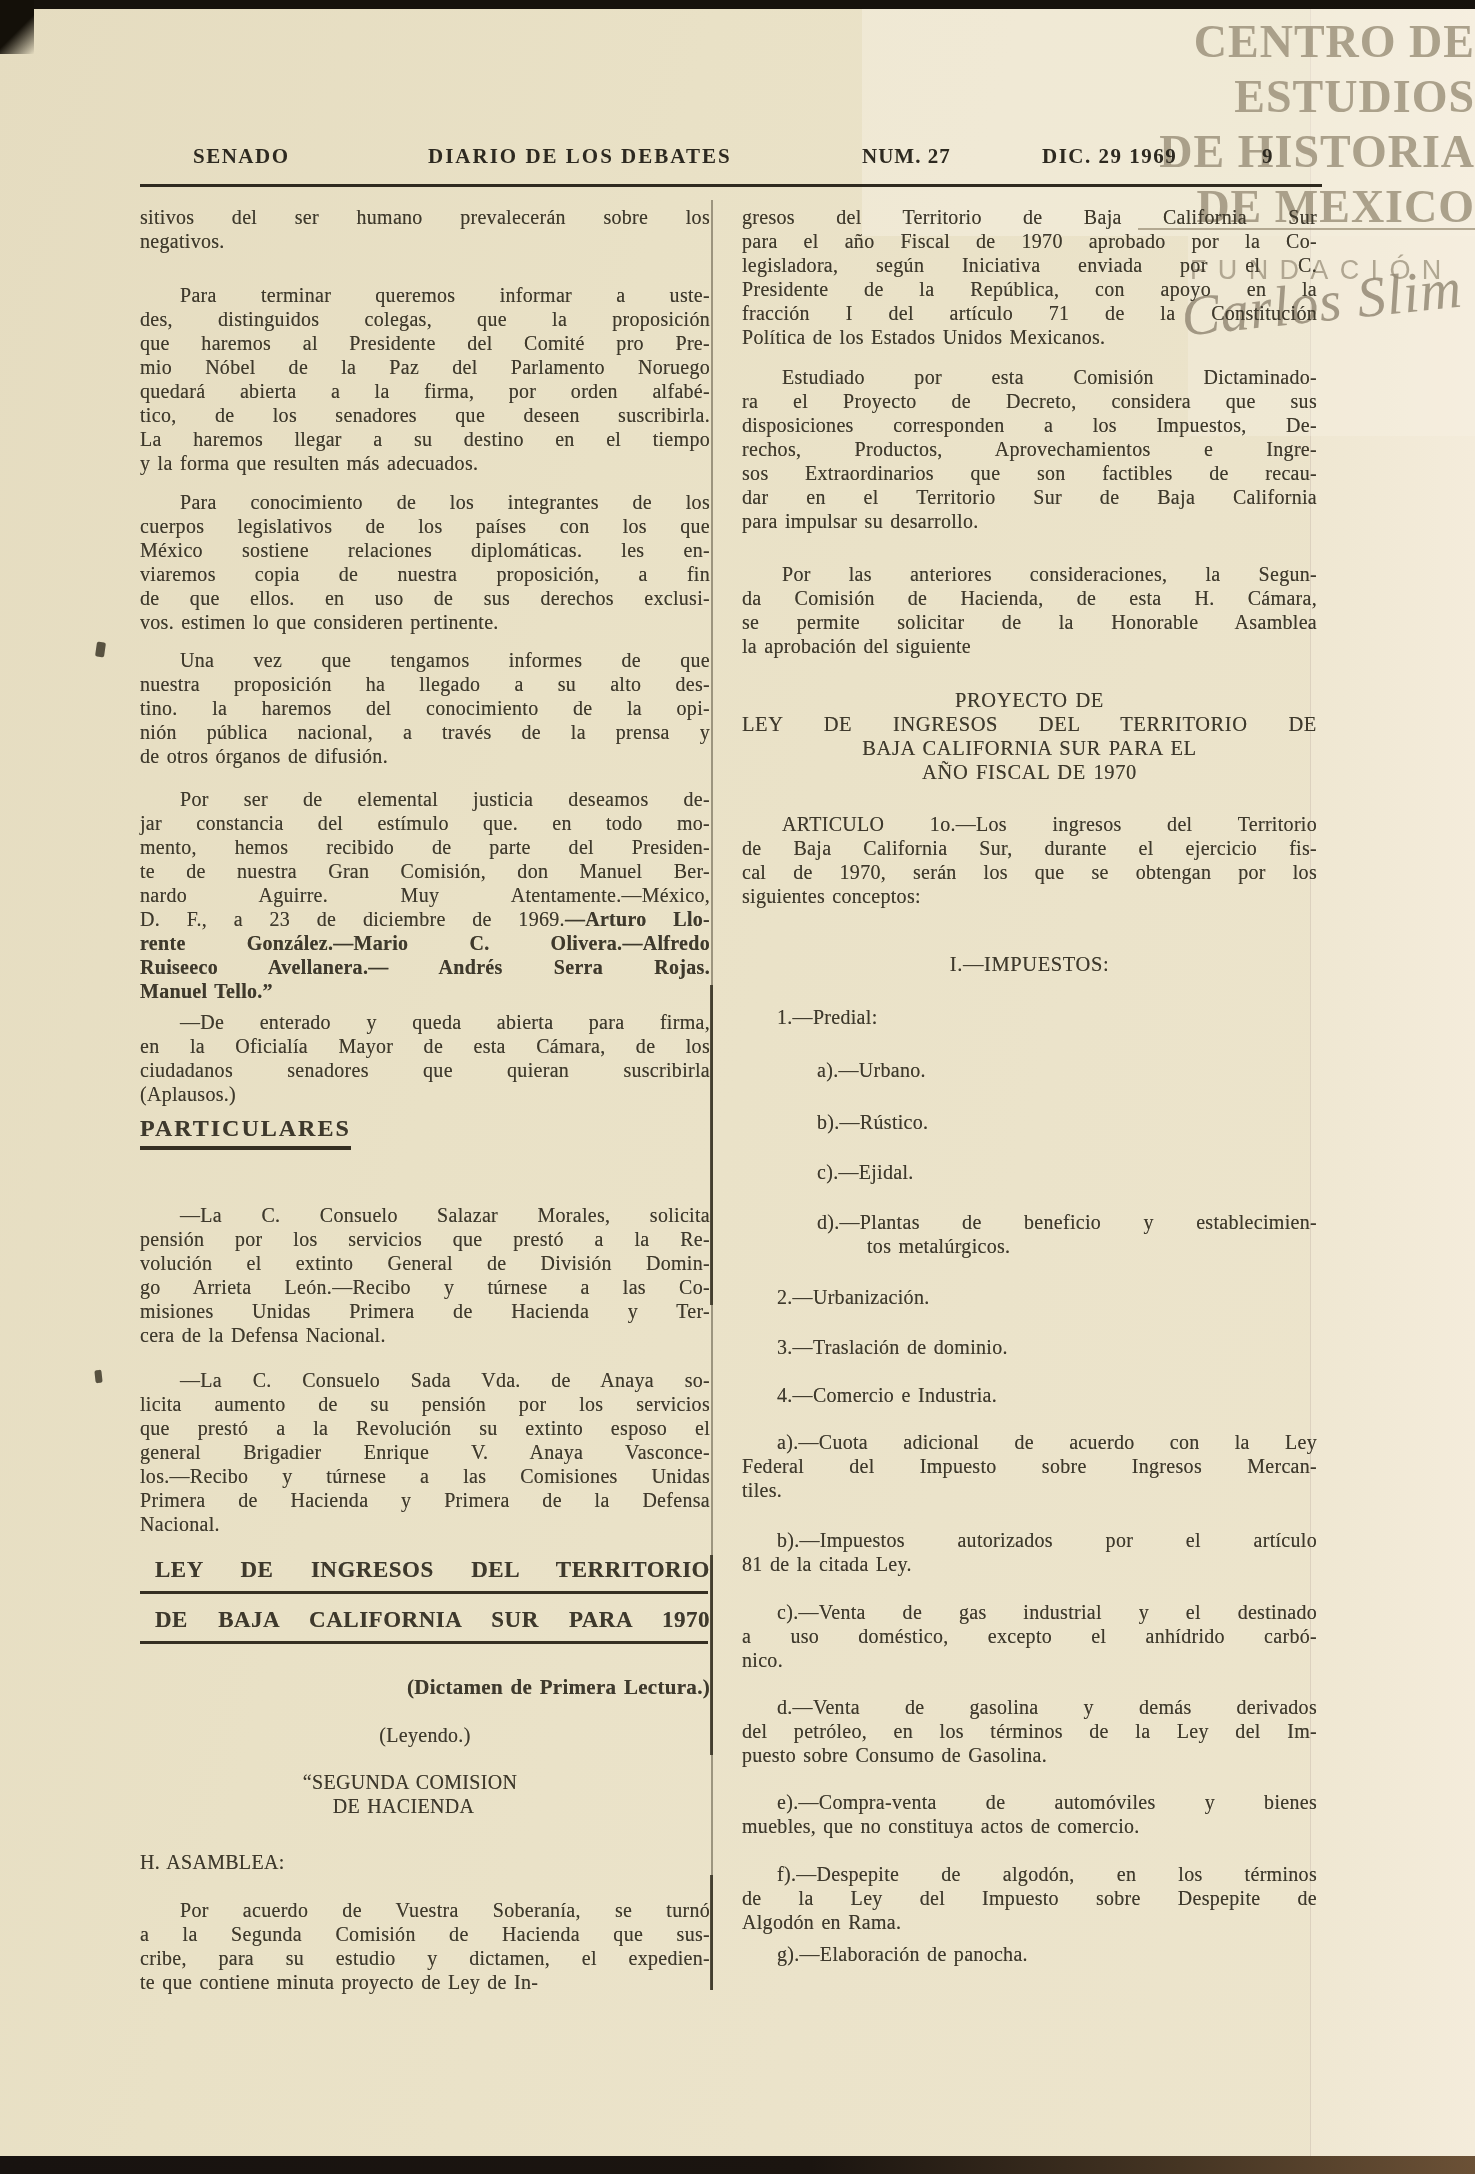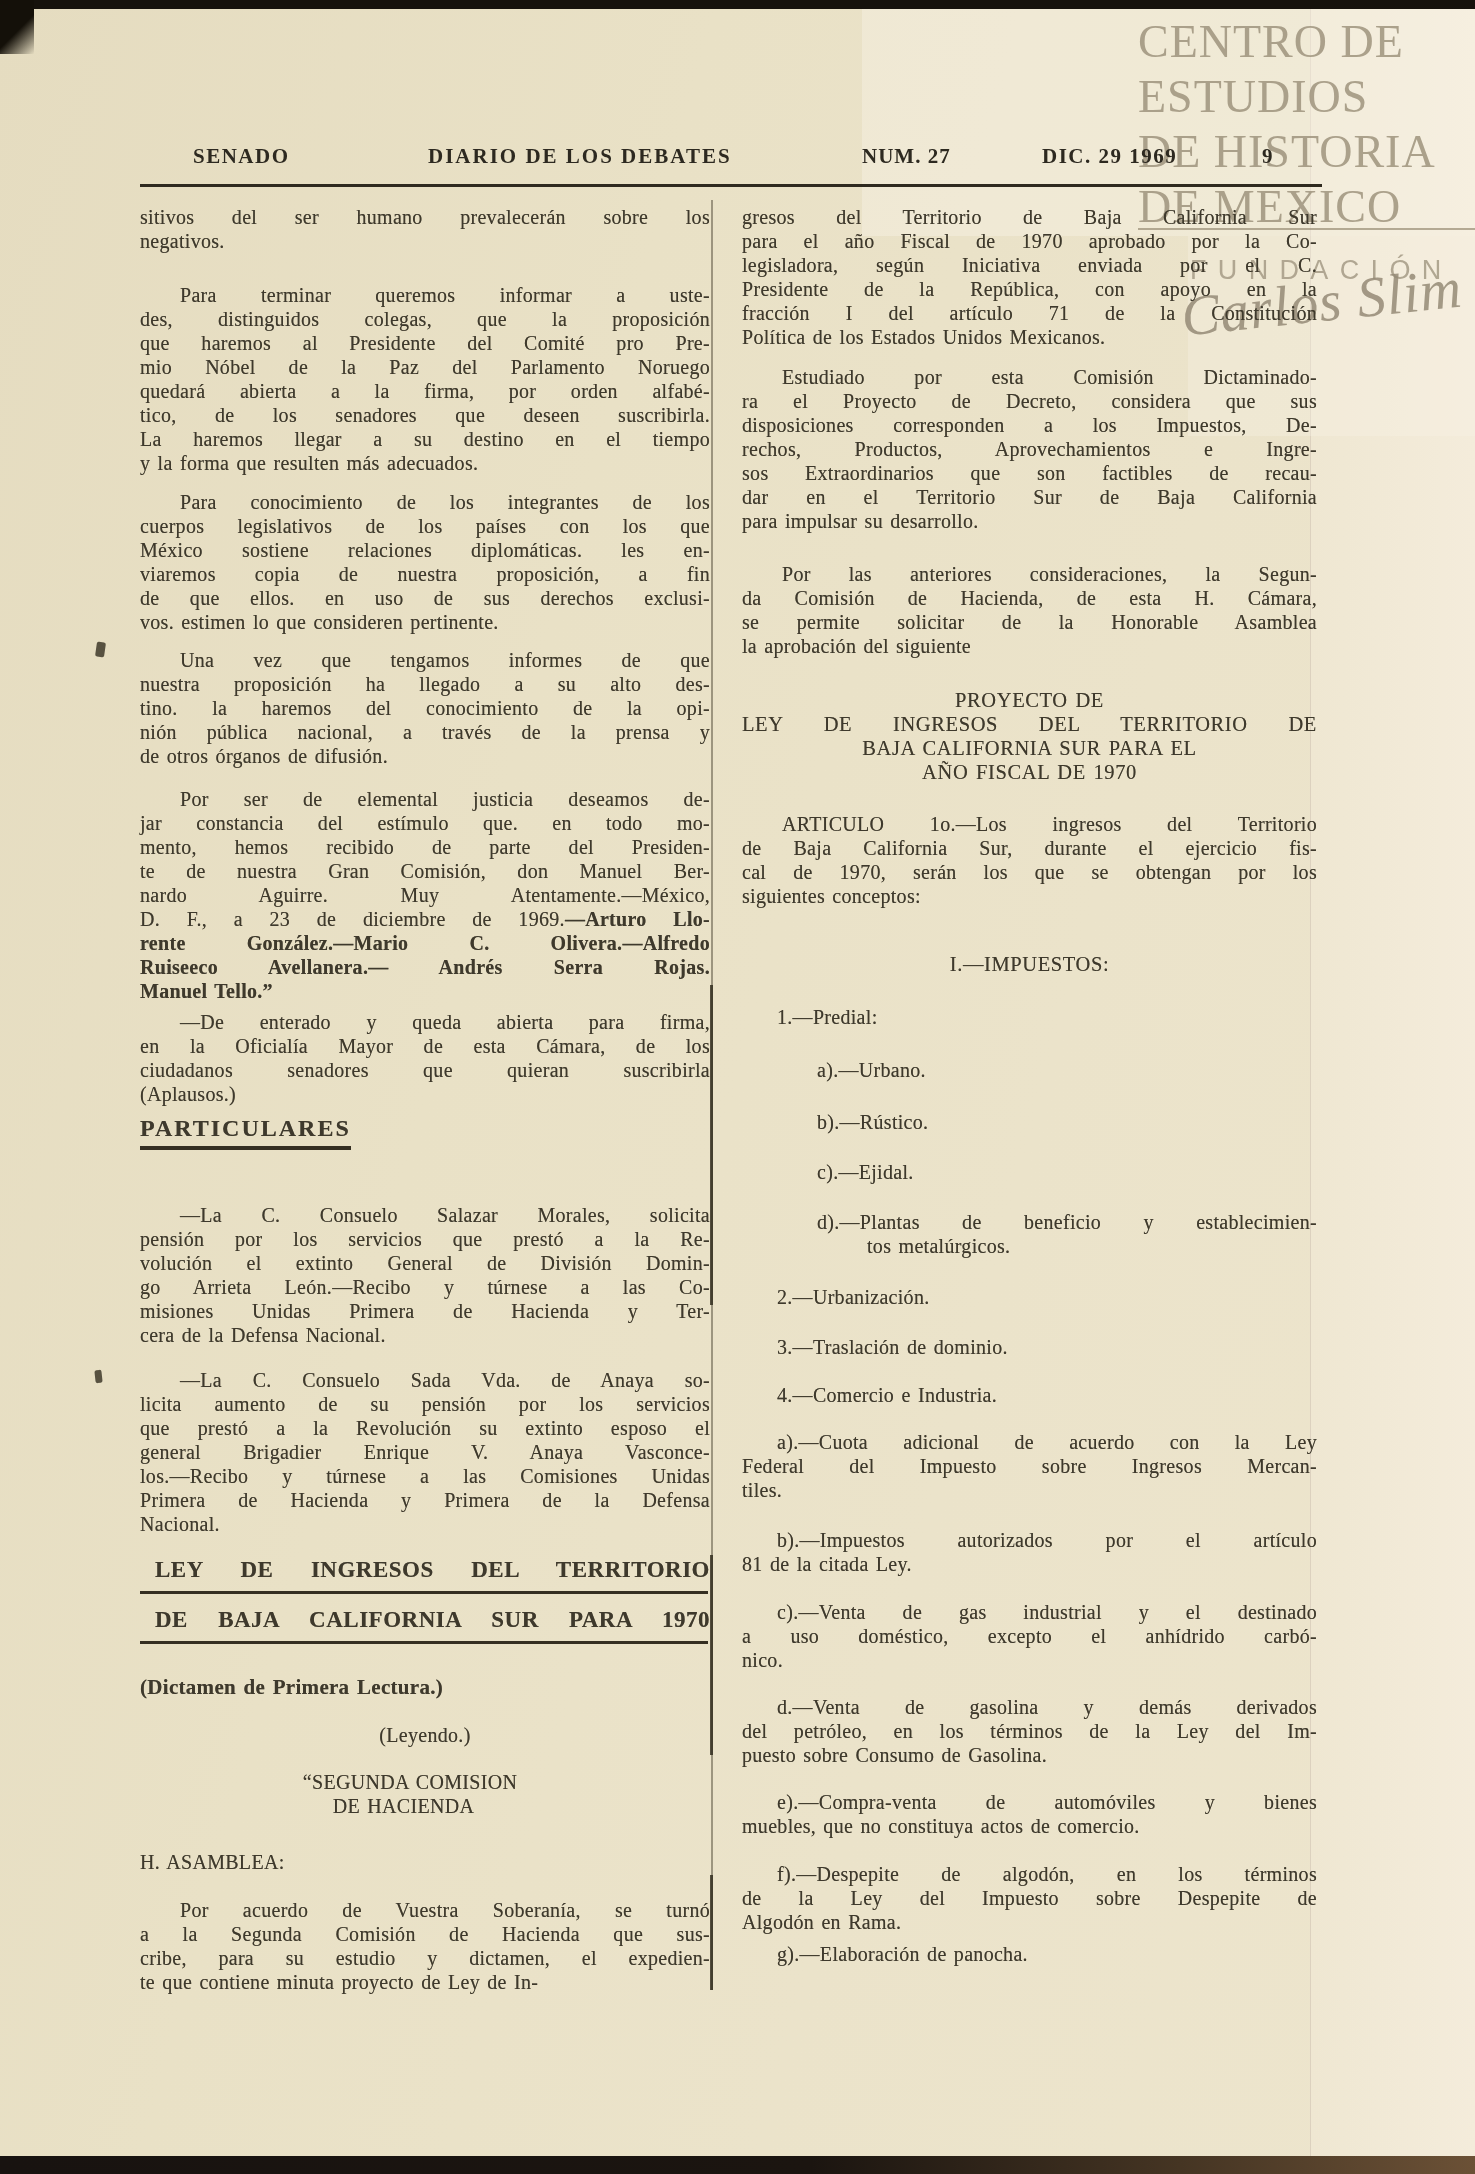--- a/index.html
+++ b/index.html
@@ -10,22 +10,22 @@
   
   .edge-top{left:0;top:0;width:100%;height:9px;background:#16120c;}
   .edge-corner{left:0;top:0;width:34px;height:54px;background:linear-gradient(135deg,#141009 55%,rgba(20,16,9,0));}
   .edge-bottom{left:0;top:2156px;width:100%;height:18px;
     background:linear-gradient(to right,#181310 0%,#1b1510 55%,#453523 80%,#6b5136 100%);}
   .edge-band{left:1310px;top:0;width:165px;height:100%;
     background:linear-gradient(to right,#efe7d2,#f4ecdb);border-left:1px solid rgba(125,104,80,.2);}
   
   .wm-backdrop1{left:862px;top:9px;width:613px;height:227px;background:rgba(249,244,232,.42);}
   .wm-backdrop2{left:1188px;top:236px;width:287px;height:200px;background:rgba(249,244,232,.33);}
-  .wm{left:1138px;top:14px;width:337px;text-align:left;color:rgba(158,147,124,.85);
-    font-size:46px;line-height:55px;letter-spacing:1px;}
+  .wm{left:1138px;top:14px;width:337px;text-align:right;color:rgba(158,147,124,.85);
+    font-size:46px;line-height:55px;letter-spacing:1px;font-weight:bold;}
   .wm-rule{left:1138px;top:228px;width:337px;height:2px;background:rgba(158,146,122,.75);}
   .wm-foundation{left:1190px;top:255px;width:285px;font-family:"Liberation Sans","DejaVu Sans",sans-serif;
     font-size:27px;letter-spacing:.42em;color:rgba(168,158,137,.9);white-space:nowrap;}
   .signature{left:1178px;top:284px;font-style:italic;font-size:57px;color:rgba(148,138,118,.85);
     transform:rotate(-6deg);transform-origin:left top;white-space:nowrap;letter-spacing:1px;}
   
   .hdr{top:144px;font-weight:700;font-size:21px;color:#2d2920;white-space:nowrap;}
   .hdr-senado{left:193px;letter-spacing:1.5px;}
   .hdr-title{left:428px;letter-spacing:2px;}
   .hdr-num{left:862px;letter-spacing:1px;}
@@ -51,21 +51,21 @@
   .line.rt{text-align:center;}
   .bd{font-weight:700;}
   
   .b1{top:205px}.b2{top:283px}.b3{top:490px}.b4{top:648px}.b5{top:787px}.b6{top:1010px}
   .h1{top:1116px}.b7{top:1203px}.b8{top:1368px}.h2{top:1558px}.h3{top:1608px}
   .b9{top:1675px}.b10{top:1723px}.b11{top:1770px}.b12{top:1794px}.b13{top:1850px}.b14{top:1898px}
   .h1 .line{font-weight:700;font-size:24px;letter-spacing:2px;display:inline-block;
     border-bottom:4px solid #352f22;padding-bottom:6px;}
   .h2 .line,.h3 .line{font-weight:700;font-size:23px;letter-spacing:.5px;margin-left:15px;}
   .h2::after,.h3::after{content:'';position:absolute;left:0;right:2px;top:33px;height:3px;background:#352f22;}
-  .b9 .line{font-size:21px;}
+  .b9 .line{font-size:21px;text-align:right;}
   
   .q1{top:205px}.q2{top:365px}.q3{top:562px}.q4{top:688px}.q5{top:812px}.q6{top:952px}
   .q7{top:1005px}.q8{top:1058px}.q9{top:1110px}.q10{top:1160px}.q11{top:1210px}.q12{top:1285px}
   .q13{top:1335px}.q14{top:1383px}.q15{top:1430px}.q16{top:1528px}.q17{top:1600px}.q18{top:1695px}
   .q19{top:1790px}.q20{top:1862px}.q21{top:1942px}
   .q4 .line,.q6 .line{font-size:20.5px;letter-spacing:.6px;}
   
   .speck{background:rgba(40,35,22,.75);border-radius:2px;}
   .sp1{left:96px;top:642px;width:9px;height:15px;transform:rotate(8deg);}
   .sp2{left:95px;top:1370px;width:7px;height:13px;transform:rotate(-6deg);}

